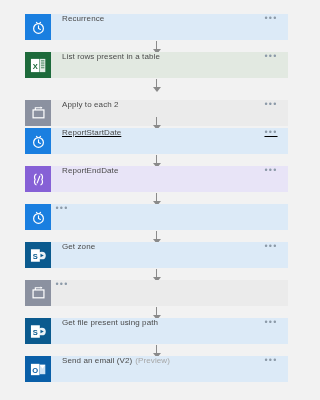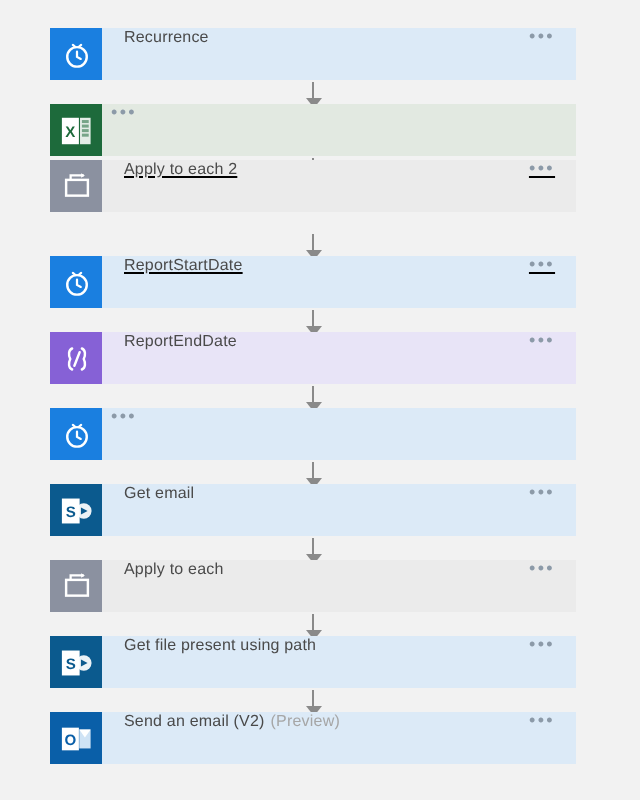--- a/index.html
+++ b/index.html
@@ -148,28 +148,29 @@
           <svg width="17" height="17" viewBox="0 0 18 18">
             <rect x="1" y="2" width="9" height="14" fill="#ffffff"></rect>
             <text x="5.5" y="12.2" font-family="Liberation Sans, sans-serif" font-size="8" font-weight="bold" fill="#1d6a3b" text-anchor="middle">X</text>
             <rect x="10.6" y="2" width="5.6" height="14" fill="#ffffff" opacity="0.88"></rect>
             <rect x="11.6" y="3.2" width="3.6" height="1.6" fill="#1d6a3b" opacity="0.55"></rect>
             <rect x="11.6" y="5.6" width="3.6" height="1.6" fill="#1d6a3b" opacity="0.55"></rect>
             <rect x="11.6" y="8" width="3.6" height="1.6" fill="#1d6a3b" opacity="0.55"></rect>
             <rect x="11.6" y="10.4" width="3.6" height="1.6" fill="#1d6a3b" opacity="0.55"></rect>
           </svg>
         </div>
+        <div class="step-label">List rows present in a table</div>
         <div class="step-menu">•••</div>
       </div>
     </div>
     <div class="connector" style="top: 79px;">
       <div class="stem"></div>
       <div class="head"></div>
     </div>
-    <div class="step-row" style="top: 80px; text-decoration: underline;">
+    <div class="step-row" style="top: 100px;">
       <div class="step-card bg-gray">
         <div class="step-icon ic-foreach">
           <svg width="15" height="15" viewBox="0 0 16 16">
             <rect x="2.2" y="4.2" width="11.6" height="8.4" fill="none" stroke="#ffffff" stroke-width="1.3"></rect>
             <path d="M4.6 4.2 L4.6 1.8 L11.6 1.8" fill="none" stroke="#ffffff" stroke-width="1.2"></path>
             <path d="M10.2 0.6 L12.2 1.8 L10.2 3.0 Z" fill="#ffffff"></path>
           </svg>
         </div>
         <div class="step-label">Apply to each 2</div>
         <div class="step-menu">•••</div>
@@ -232,38 +233,37 @@
     <div class="step-row" style="top: 242px;">
       <div class="step-card bg-blue">
         <div class="step-icon ic-sharepoint">
           <svg width="17" height="17" viewBox="0 0 18 18">
             <rect x="1" y="2.4" width="9.4" height="13.2" fill="#ffffff"></rect>
             <text x="5.7" y="12.4" font-family="Liberation Sans, sans-serif" font-size="8" font-weight="bold" fill="#0b5a8e" text-anchor="middle">S</text>
             <circle cx="12.6" cy="9" r="4.1" fill="#ffffff" opacity="0.92"></circle>
             <path d="M11.1 7.1 L14.6 9 L11.1 10.9 Z" fill="#0b5a8e"></path>
           </svg>
         </div>
-        <div class="step-label">Get email</div>
+        <div class="step-label">Get zone</div>
         <div class="step-menu">•••</div>
       </div>
     </div>
     <div class="connector" style="top: 269px;">
       <div class="stem"></div>
       <div class="head"></div>
     </div>
     <div class="step-row" style="top: 280px;">
       <div class="step-card bg-gray">
         <div class="step-icon ic-foreach">
           <svg width="15" height="15" viewBox="0 0 16 16">
             <rect x="2.2" y="4.2" width="11.6" height="8.4" fill="none" stroke="#ffffff" stroke-width="1.3"></rect>
             <path d="M4.6 4.2 L4.6 1.8 L11.6 1.8" fill="none" stroke="#ffffff" stroke-width="1.2"></path>
             <path d="M10.2 0.6 L12.2 1.8 L10.2 3.0 Z" fill="#ffffff"></path>
           </svg>
         </div>
-        <div class="step-label">Apply to each</div>
         <div class="step-menu">•••</div>
       </div>
     </div>
     <div class="connector" style="top: 307px;">
       <div class="stem"></div>
       <div class="head"></div>
     </div>
     <div class="step-row" style="top: 318px;">
       <div class="step-card bg-blue">
         <div class="step-icon ic-sharepoint">

